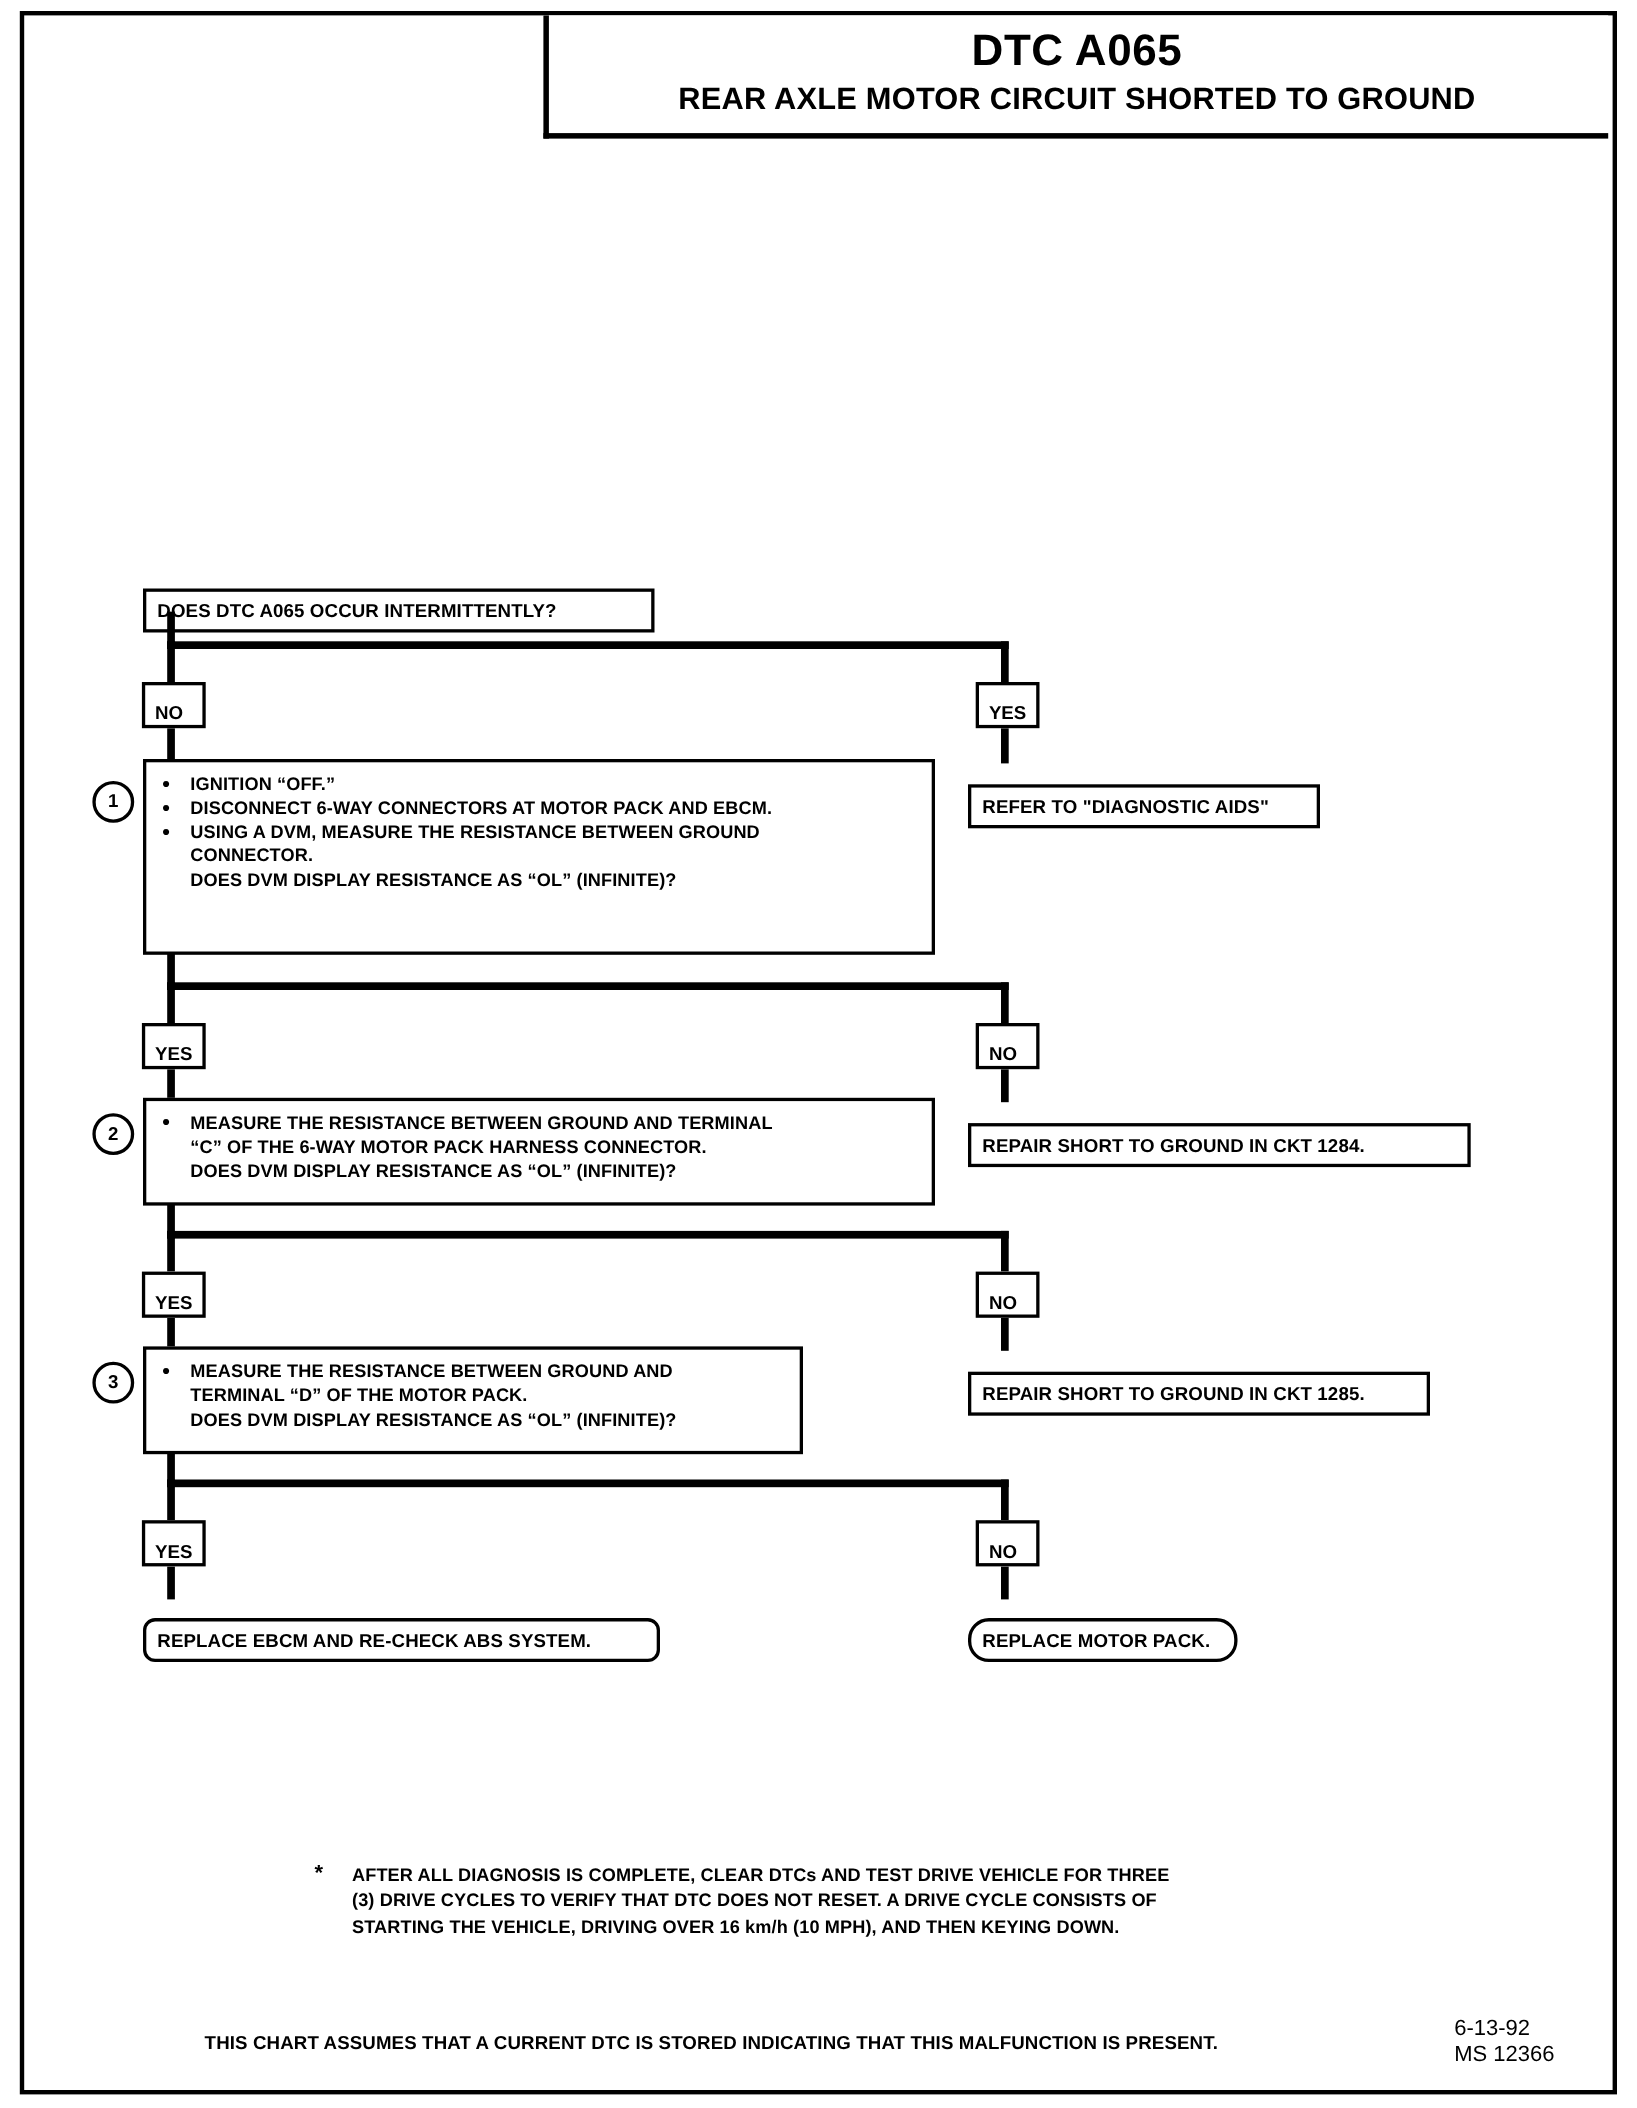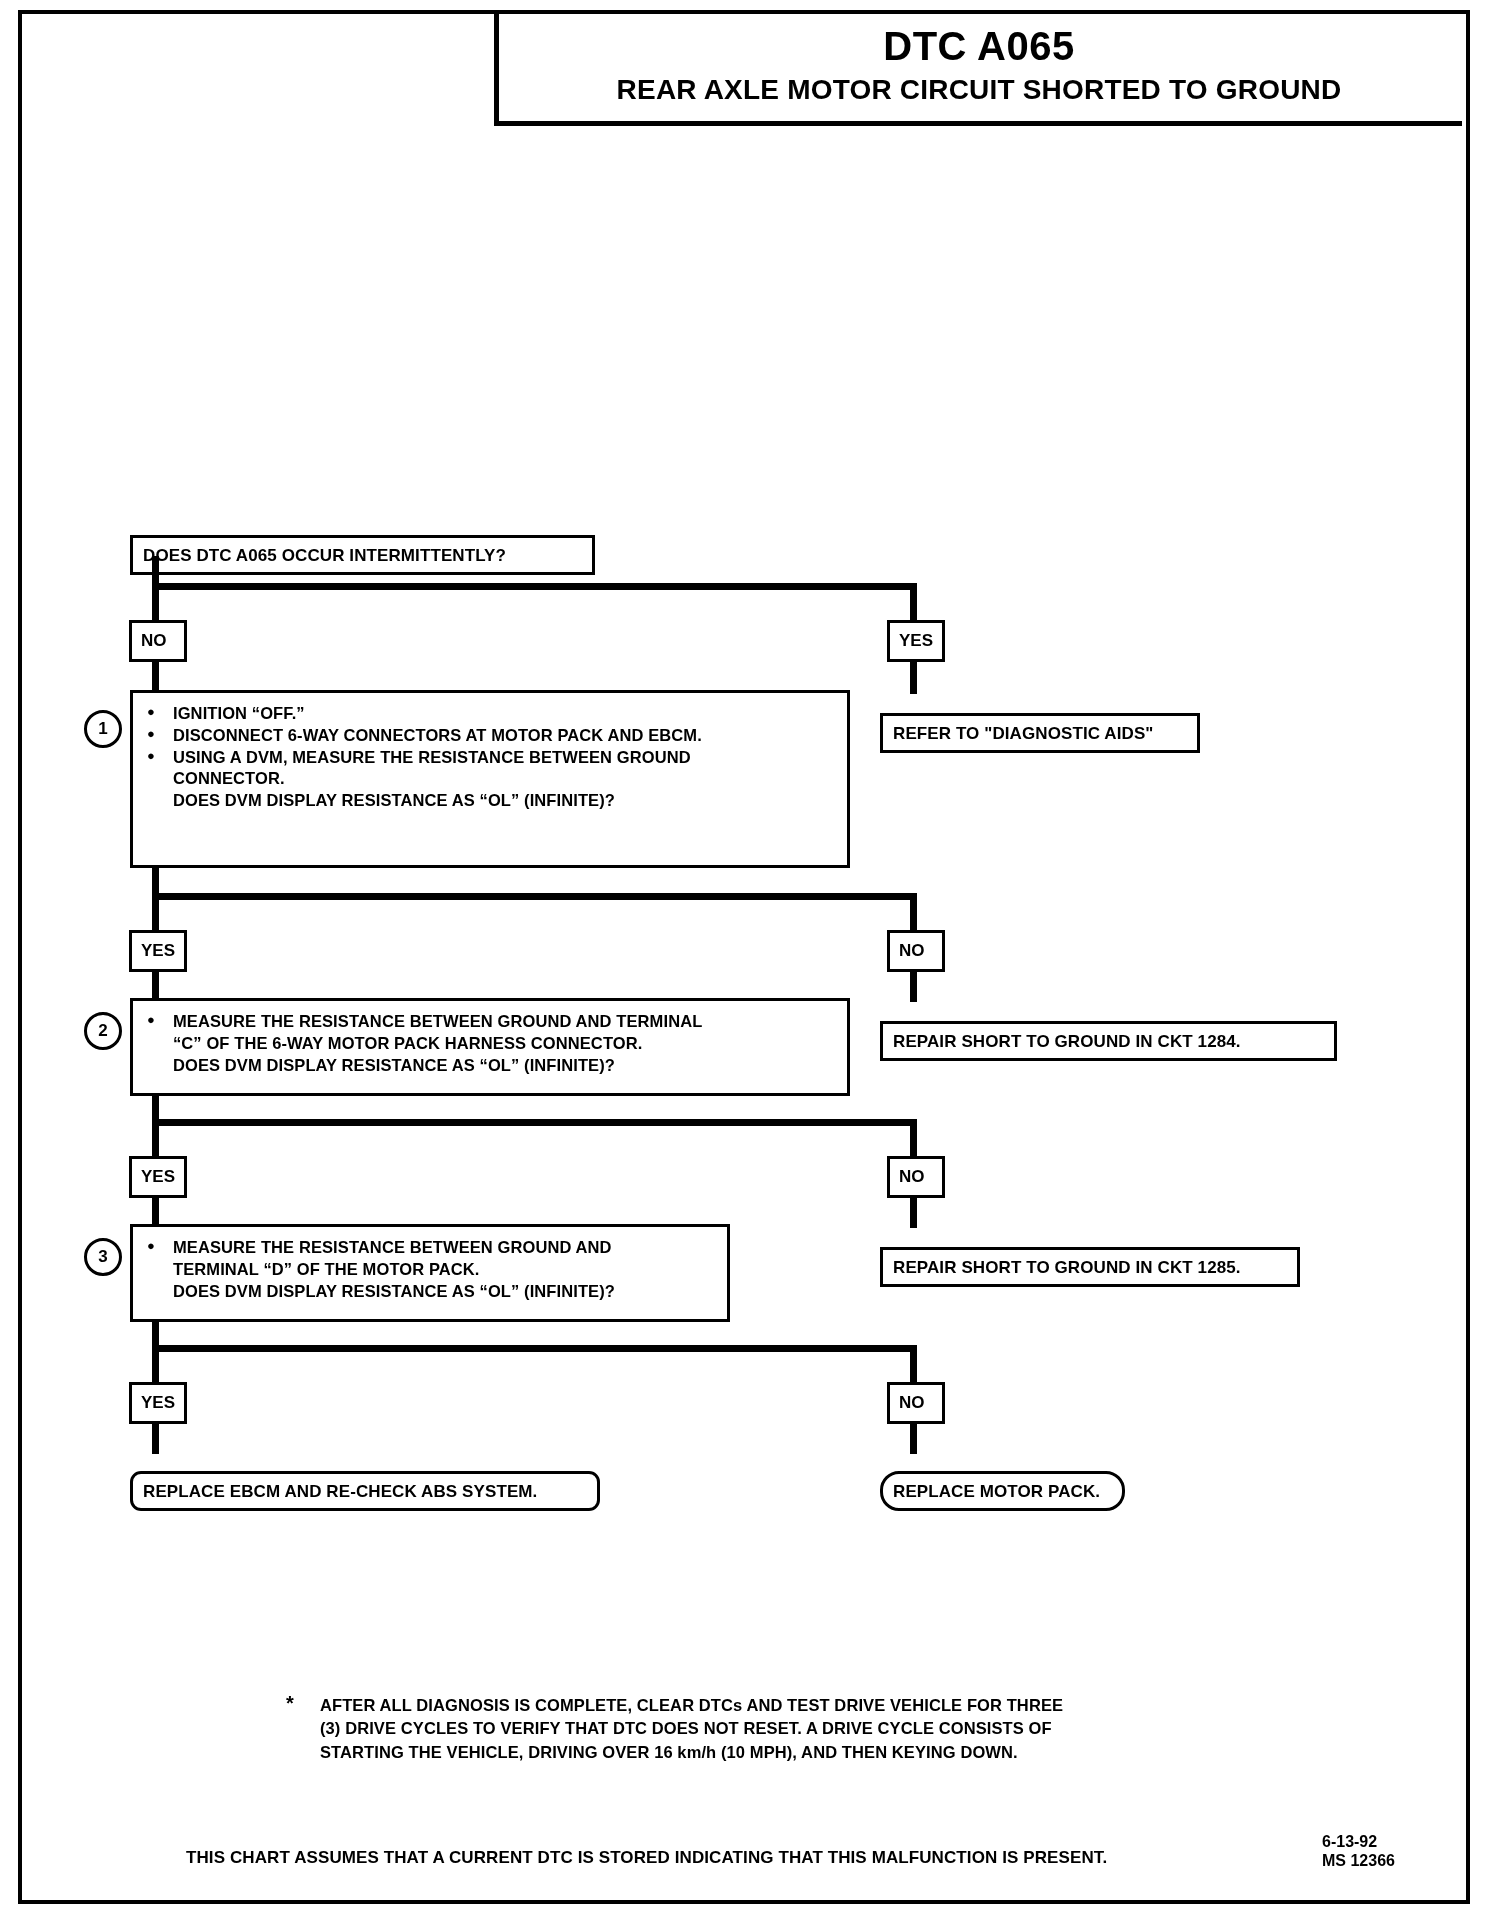--- a/index.html
+++ b/index.html
@@ -96,21 +96,21 @@
   .ynbox {
     position: absolute;
     border: 3px solid #000;
     background: #fff;
     box-sizing: border-box;
     width: 58px;
     height: 42px;
     font-size: 17px;
     font-weight: bold;
     display: flex;
-    align-items: center;
+    align-items: flex-end;
     padding-left: 9px;
     z-index: 5;
   }
 
   
   .stepbox {
     position: absolute;
     border: 3px solid #000;
     background: #fff;
     box-sizing: border-box;
@@ -185,22 +185,22 @@
 
   .footer-line {
     position: absolute;
     font-size: 17px;
     font-weight: bold;
     letter-spacing: 0.1px;
     white-space: nowrap;
   }
   .doc-meta {
     position: absolute;
-    font-size: 16px;
-    font-weight: bold;
+    font-size: 20px;
+    font-weight: normal;
     line-height: 1.18;
     text-align: left;
   }
 </style>
 </head>
 <body>
 
 <div id="page">
 
   <div class="page-frame"></div>

